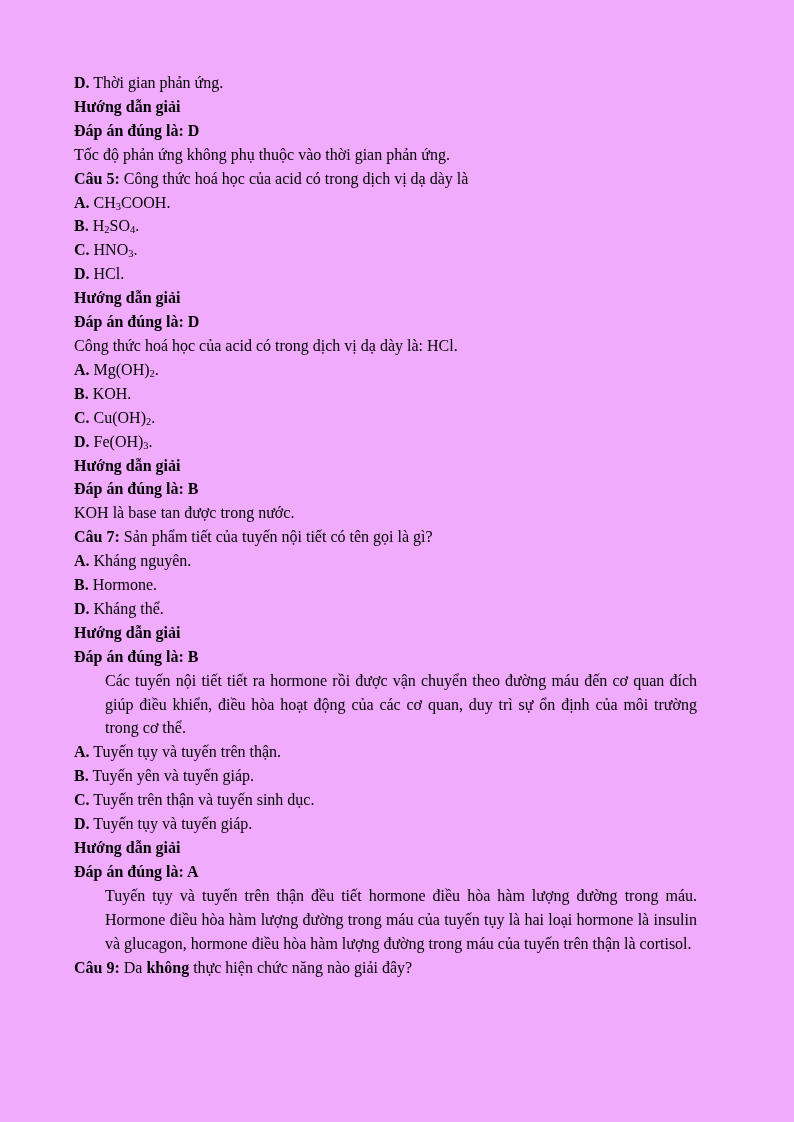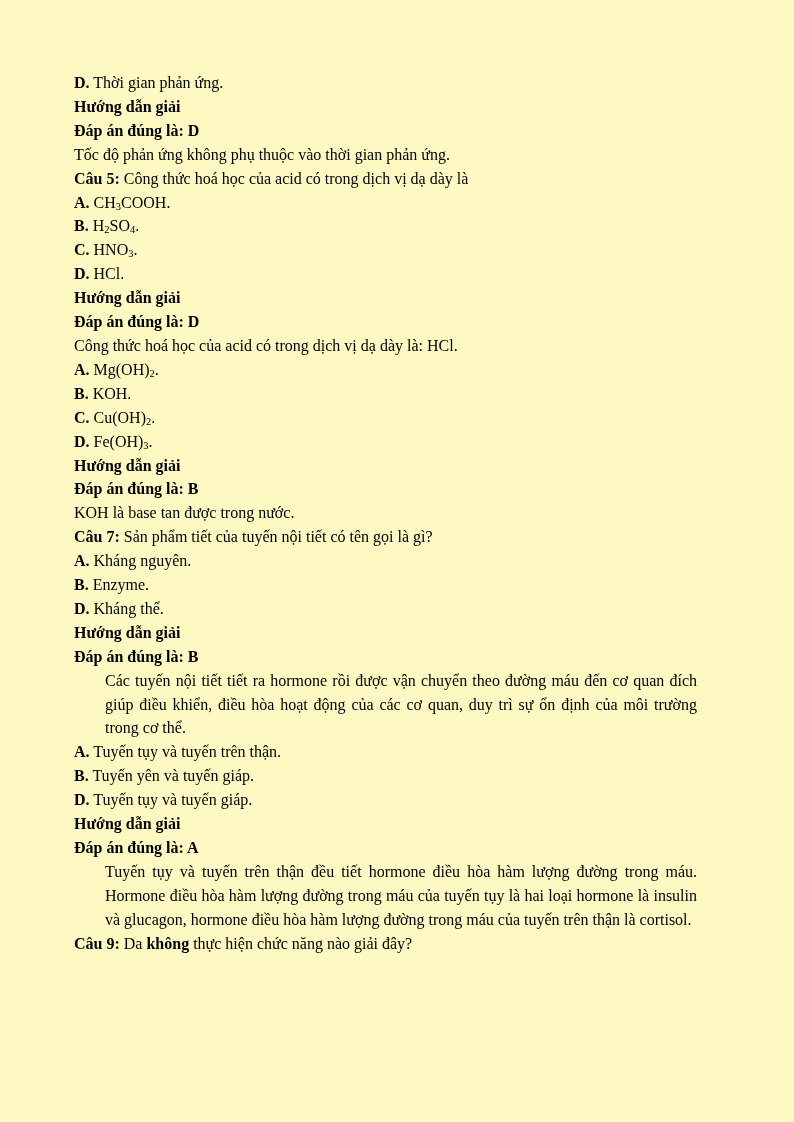--- a/index.html
+++ b/index.html
@@ -4,21 +4,21 @@
 <style>
   html, body {
     margin: 0;
     padding: 0;
     background: #ffffff;
   }
   .page {
     position: relative;
     width: 794px;
     height: 1122px;
-    background: #fef9c3;
+    background: #f0abfc;
     box-sizing: border-box;
     padding: 71px 97px 0 74px;
     overflow: hidden;
     font-family: "Liberation Serif", "DejaVu Serif", serif;
     font-size: 16px;
     line-height: 23.9px;
     color: #000000;
   }
   .page p.line {
     margin: 0;
@@ -56,26 +56,27 @@
       <p class="line"><span>Công thức hoá học của acid có trong dịch vị dạ dày là: HCl.</span></p>
       <p class="line"><span class="b">A.</span><span> Mg(OH)</span><sub class="chem">2</sub><span>.</span></p>
       <p class="line"><span class="b">B.</span><span> KOH.</span></p>
       <p class="line"><span class="b">C.</span><span> Cu(OH)</span><sub class="chem">2</sub><span>.</span></p>
       <p class="line"><span class="b">D.</span><span> Fe(OH)</span><sub class="chem">3</sub><span>.</span></p>
       <p class="line"><span class="b">Hướng dẫn giải</span></p>
       <p class="line"><span class="b">Đáp án đúng là: B</span></p>
       <p class="line"><span>KOH là base tan được trong nước.</span></p>
       <p class="line"><span class="b">Câu 7:</span><span> Sản phẩm tiết của tuyến nội tiết có tên gọi là gì?</span></p>
       <p class="line"><span class="b">A.</span><span> Kháng nguyên.</span></p>
-      <p class="line"><span class="b">B.</span><span> Enzyme.</span></p>
+      <p class="line"><span class="b">B.</span><span> Hormone.</span></p>
       <p class="line"><span class="b">D.</span><span> Kháng thể.</span></p>
       <p class="line"><span class="b">Hướng dẫn giải</span></p>
       <p class="line"><span class="b">Đáp án đúng là: B</span></p>
       <p class="line wrap"><span>Các tuyến nội tiết tiết ra hormone rồi được vận chuyển theo đường máu đến cơ quan đích giúp điều khiển, điều hòa hoạt động của các cơ quan, duy trì sự ổn định của môi trường trong cơ thể.</span></p>
       <p class="line"><span class="b">A.</span><span> Tuyến tụy và tuyến trên thận.</span></p>
       <p class="line"><span class="b">B.</span><span> Tuyến yên và tuyến giáp.</span></p>
+      <p class="line"><span class="b">C.</span><span> Tuyến trên thận và tuyến sinh dục.</span></p>
       <p class="line"><span class="b">D.</span><span> Tuyến tụy và tuyến giáp.</span></p>
       <p class="line"><span class="b">Hướng dẫn giải</span></p>
       <p class="line"><span class="b">Đáp án đúng là: A</span></p>
       <p class="line wrap"><span>Tuyến tụy và tuyến trên thận đều tiết hormone điều hòa hàm lượng đường trong máu. Hormone điều hòa hàm lượng đường trong máu của tuyến tụy là hai loại hormone là insulin và glucagon, hormone điều hòa hàm lượng đường trong máu của tuyến trên thận là cortisol.</span></p>
       <p class="line"><span class="b">Câu 9:</span><span> Da </span><span class="b">không</span><span> thực hiện chức năng nào giải đây?</span></p>
     </div>
 </div>
 
 </body></html>

